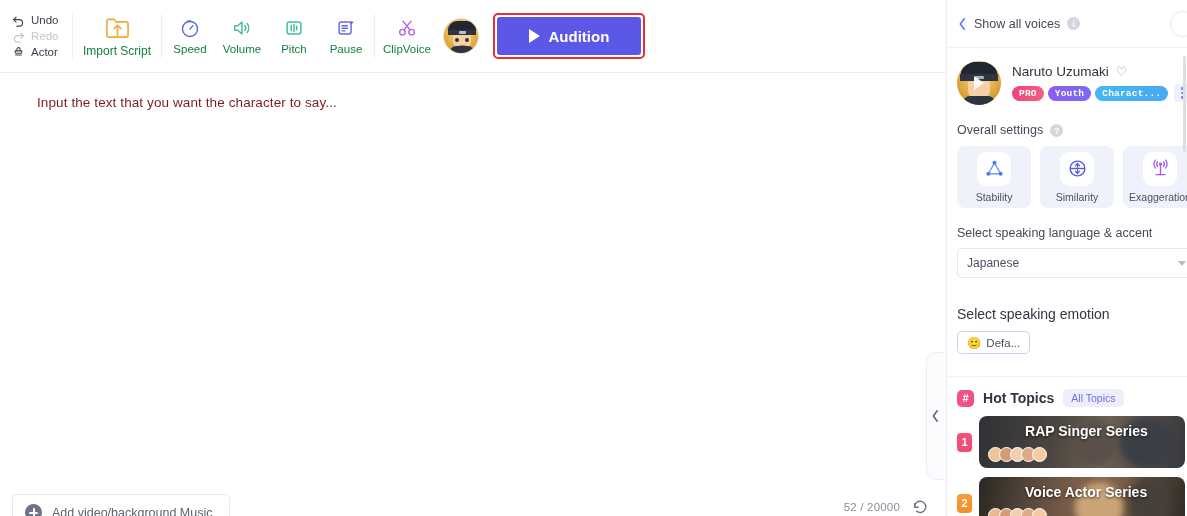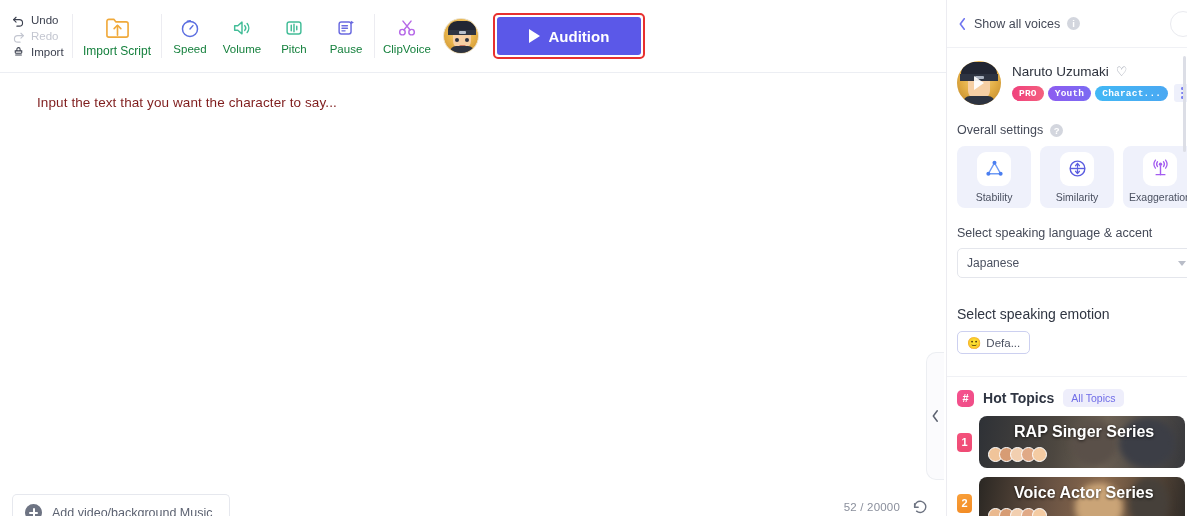--- a/index.html
+++ b/index.html
@@ -252,22 +252,22 @@
   .thumb {
     width: 206px; height: 52px; border-radius: 8px; overflow: hidden;
     position: relative; cursor: pointer; flex: none;
   }
   .thumb.t1 { background: linear-gradient(100deg,#2e3136 0%,#4d4740 38%,#6c6154 60%,#37383c 100%); }
   .thumb.t2 { background: linear-gradient(100deg,#2a2723 0%,#6a5343 35%,#8a6a4e 58%,#2f2b27 100%); }
   .thumb .fig {
     position: absolute; border-radius: 50%; filter: blur(3px);
   }
   .thumb .t-name {
-    position: absolute; left: 12px; top: 7px;
-    font-size: 16px; font-weight: bold; color: #fff;
+    position: absolute; left: 23px; top: 7px;
+    font-size: 14px; font-weight: bold; color: #fff;
     text-shadow: 0 1px 3px rgba(0,0,0,.7); z-index: 3; padding-left: 23px;
   }
   .faces { position: absolute; left: 9px; bottom: 6px; display: flex; z-index: 3; }
   .faces i {
     width: 15px; height: 15px; border-radius: 50%; display: block;
     border: 1.5px solid #fff; margin-left: -4px;
   }
   .faces i:first-child { margin-left: 0; }
 
   .panel-scrollbar {
@@ -298,21 +298,21 @@
             <path d="M14 7 H7 a4 4 0 0 0 0 8 H10" fill="none" stroke="#c3c6d0" stroke-width="1.4" stroke-linecap="round"></path>
           </svg>
           <span>Redo</span>
         </div>
         <div class="ug-row">
           <svg width="13" height="13" viewBox="0 0 16 16">
             <path d="M4 6 h8 v2 a1 1 0 0 1 -1 1 h-6 a1 1 0 0 1 -1 -1 z" fill="none" stroke="#3d4250" stroke-width="1.3"></path>
             <path d="M6 6 V4 a2 2 0 0 1 4 0 v2" fill="none" stroke="#3d4250" stroke-width="1.3"></path>
             <path d="M4.5 11 h7" stroke="#3d4250" stroke-width="1.3" stroke-linecap="round"></path>
           </svg>
-          <span>Import</span>
+          <span>Actor</span>
         </div>
       </div>
 
       <div class="tool-sep"></div>
 
       <div class="tool import">
         <svg width="27" height="25" viewBox="0 0 28 26">
           <path d="M3 6.5 a2 2 0 0 1 2-2 h5.2 l2 2.6 H23 a2 2 0 0 1 2 2 V21 a2 2 0 0 1 -2 2 H5 a2 2 0 0 1 -2 -2 z" fill="none" stroke="#f0a93a" stroke-width="1.7" stroke-linejoin="round"></path>
           <path d="M14 21 V11" stroke="#f0a93a" stroke-width="1.7" stroke-linecap="round"></path>
           <path d="M10.5 14.2 L14 10.7 L17.5 14.2" fill="none" stroke="#f0a93a" stroke-width="1.7" stroke-linecap="round" stroke-linejoin="round"></path>

